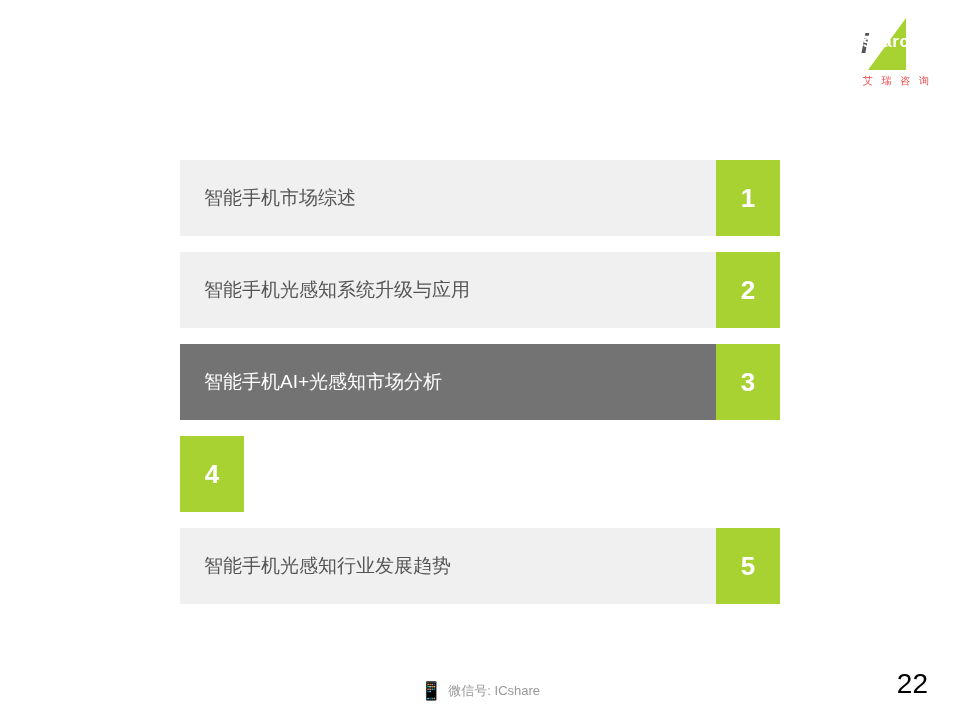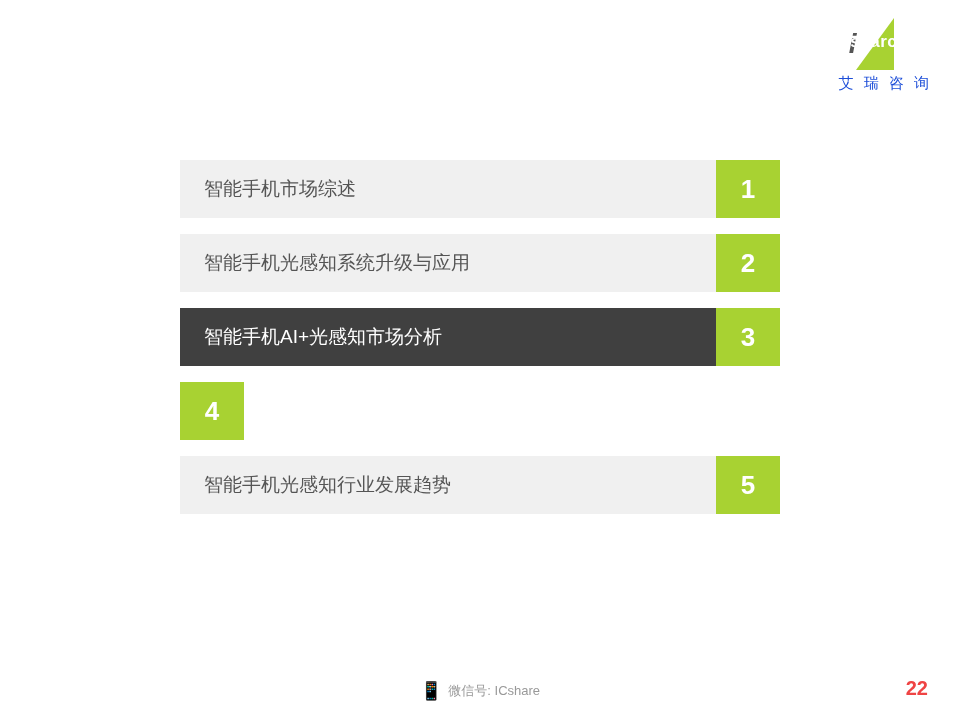--- a/index.html
+++ b/index.html
@@ -59,22 +59,22 @@
       top: 14px;
       left: -28px;
       font-size: 17px;
       font-weight: 700;
       color: #ffffff;
       white-space: nowrap;
       letter-spacing: 0.5px;
     }
 
     .logo-subtitle {
-      font-size: 15px;
-      color: #1d4ed8;
+      font-size: 10px;
+      color: #ef4444;
       margin-top: 4px;
       letter-spacing: 3px;
       margin-left: 28px;
     }
 
     
     .main-content {
       position: absolute;
       top: 160px;
       left: 180px;
@@ -83,36 +83,36 @@
 
     .menu-list {
       display: flex;
       flex-direction: column;
       gap: 16px;
     }
 
     .menu-item {
       display: flex;
       align-items: center;
-      height: 58px;
+      height: 76px;
     }
 
     .menu-item-label {
       flex: 1;
       background: #f0f0f0;
       height: 100%;
       display: flex;
       align-items: center;
       padding-left: 24px;
       font-size: 19px;
       color: #555555;
     }
 
     .menu-item.active .menu-item-label {
-      background: #404040;
+      background: #737373;
       color: #ffffff;
     }
 
     .menu-item-number {
       width: 64px;
       height: 100%;
       background: #a8d232;
       display: flex;
       align-items: center;
       justify-content: center;
@@ -120,23 +120,23 @@
       font-weight: 700;
       color: #ffffff;
       flex-shrink: 0;
     }
 
     
     .page-number {
       position: absolute;
       bottom: 20px;
       right: 32px;
-      font-size: 20px;
-      font-weight: 700;
-      color: #ef4444;
+      font-size: 28px;
+      font-weight: 400;
+      color: #000000;
     }
 
     
     .wechat-footer {
       position: absolute;
       bottom: 18px;
       left: 50%;
       transform: translateX(-50%);
       display: flex;
       align-items: center;

